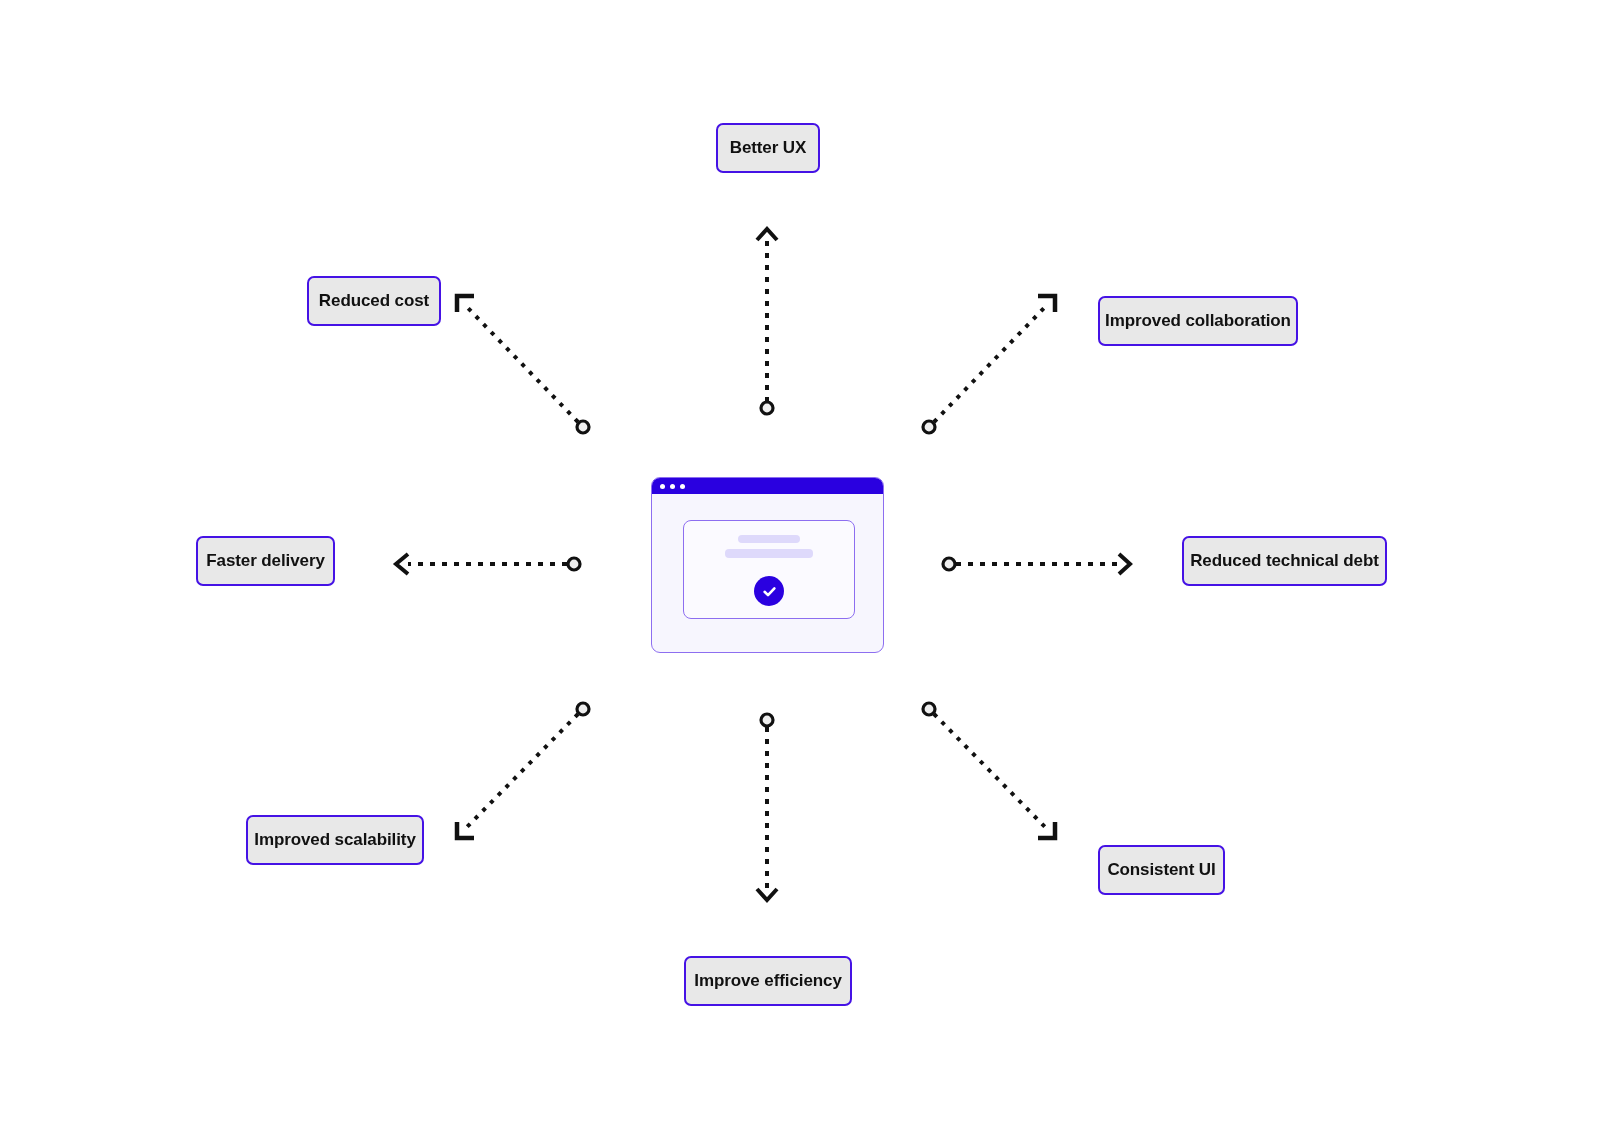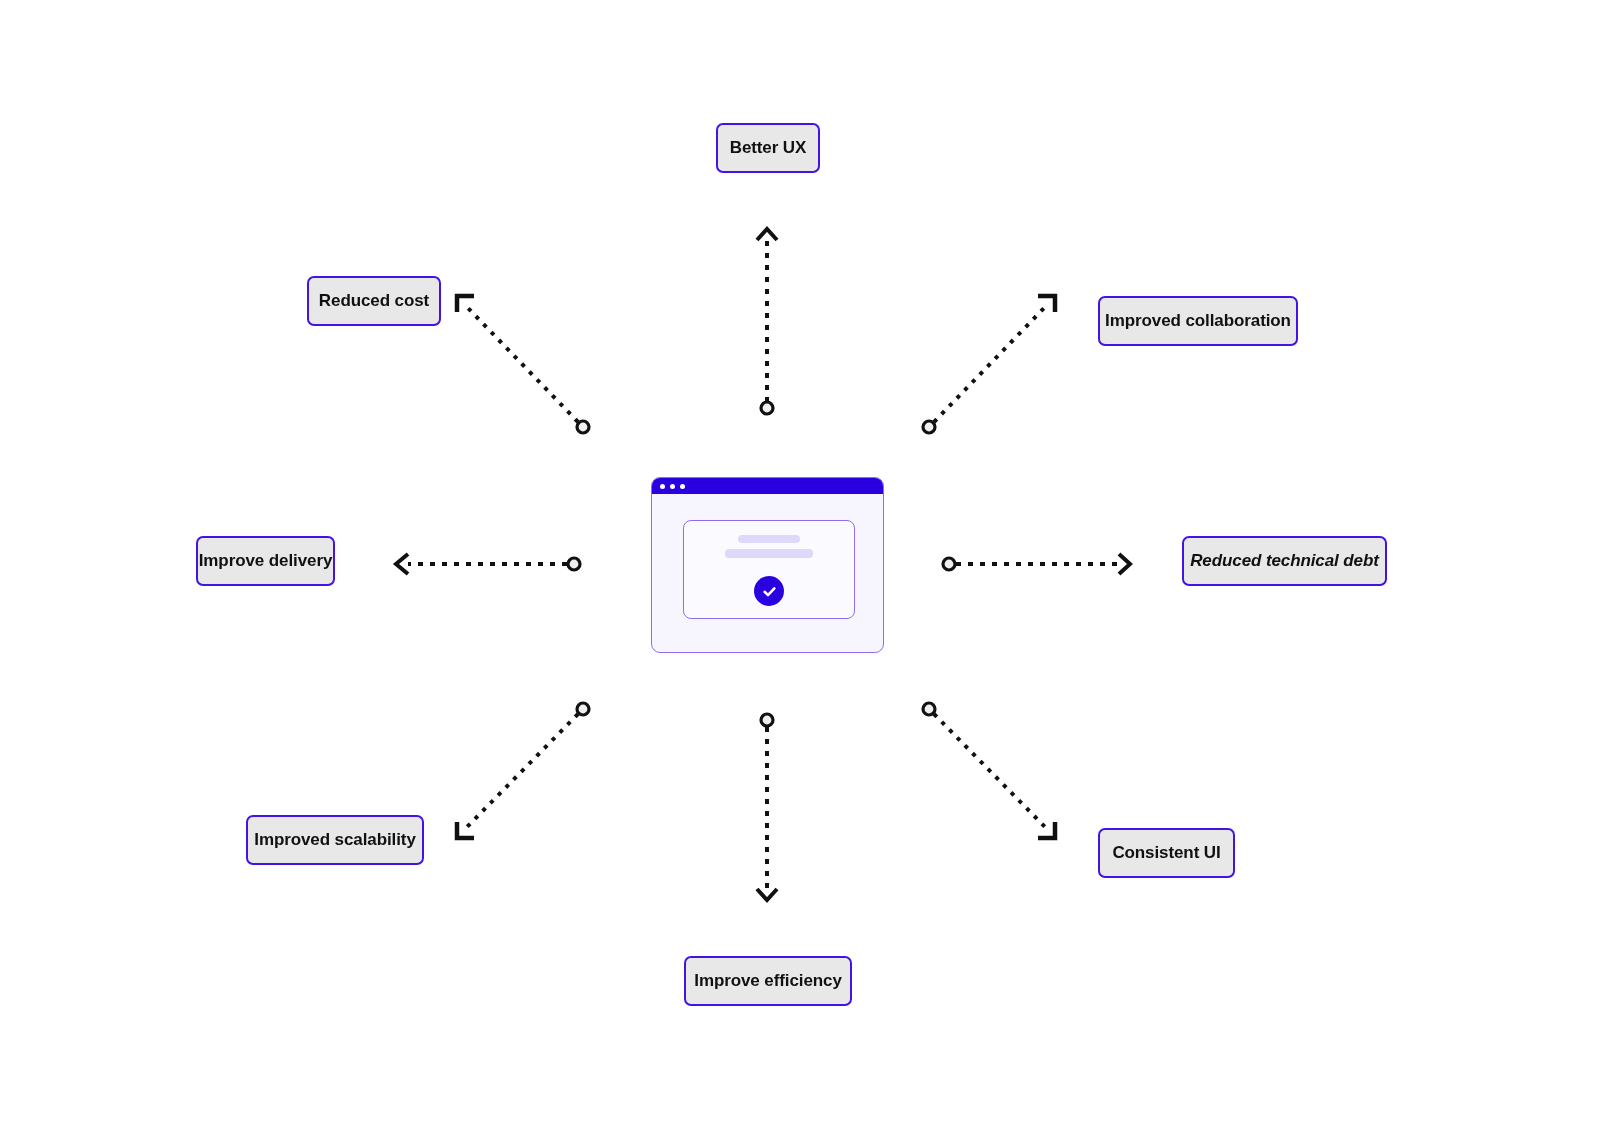--- a/index.html
+++ b/index.html
@@ -187,32 +187,32 @@
 
   <div class="node" style="left:291px; top:276px; width:134px;margin-left:16px;">
     <span>Reduced cost</span>
   </div>
 
   <div class="node" style="left:1098px; top:276px; width:200px;margin-top:20px;">
     <span>Improved collaboration</span>
   </div>
 
   <div class="node" style="left:196px; top:536px; width:139px;">
-    <span>Improve delivery</span>
-  </div>
-
-  <div class="node" style="left:1182px; top:536px; width:205px;font-style:italic;">
+    <span>Faster delivery</span>
+  </div>
+
+  <div class="node" style="left:1182px; top:536px; width:205px;">
     <span>Reduced technical debt</span>
   </div>
 
   <div class="node" style="left:246px; top:815px; width:178px;">
     <span>Improved scalability</span>
   </div>
 
-  <div class="node" style="left:1098px; top:828px; width:137px;">
+  <div class="node" style="left:1098px; top:845px; width:127px;">
     <span>Consistent UI</span>
   </div>
 
   <div class="node" style="left:684px; top:956px; width:168px;">
     <span>Improve efficiency</span>
   </div>
 
 </div>
 
 </body></html>

